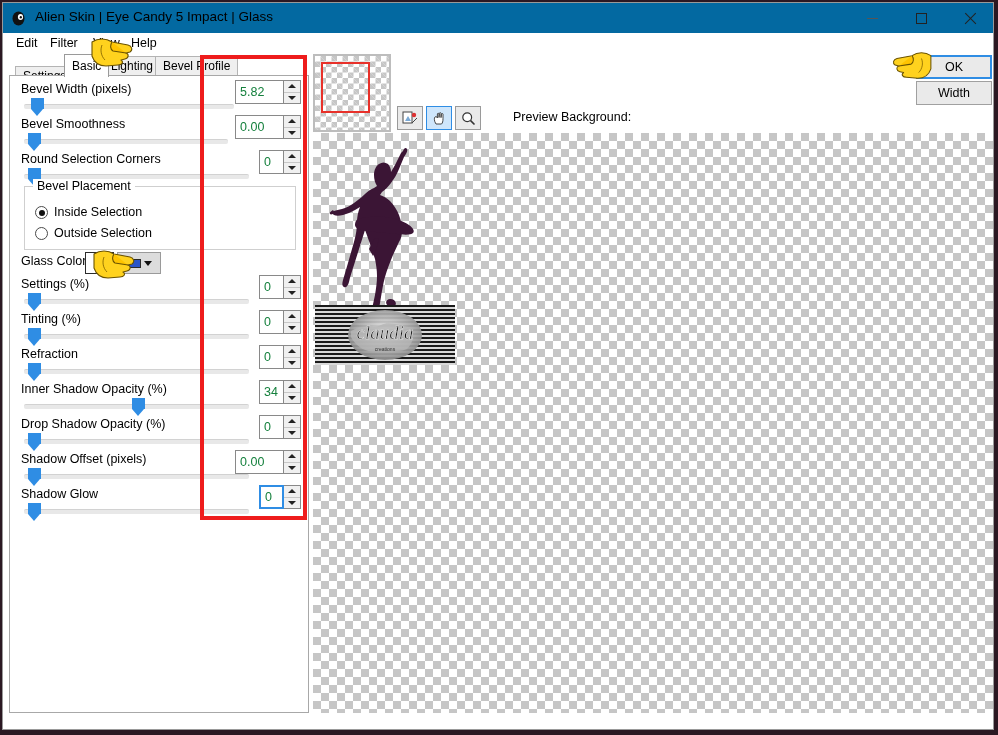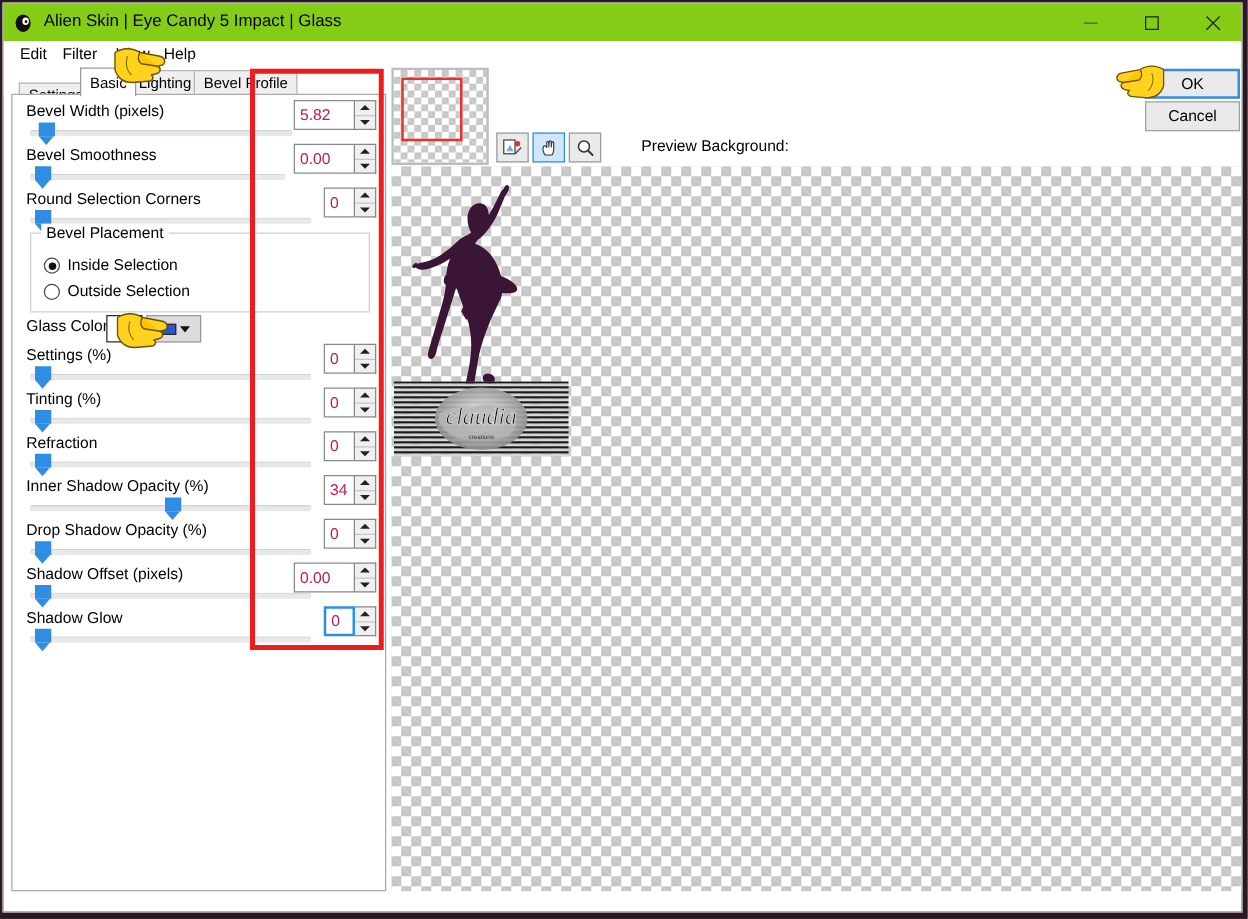--- a/index.html
+++ b/index.html
@@ -15,21 +15,21 @@
   }
   
   .window{
     position:absolute;left:2px;top:2px;width:992px;height:728px;
     background:#ffffff;border:1px solid #999;
     box-sizing:border-box;
   }
   
   .titlebar{
     position:absolute;left:0;top:0;width:990px;height:30px;
-    background:#84cc16;
+    background:#0369a1;
   }
   .title-icon{
     position:absolute;left:8px;top:7px;width:17px;height:17px;
   }
   .title-text{
     position:absolute;left:32px;top:6px;
     font-size:13.5px;color:#000;white-space:nowrap;
   }
   .win-btn{
     position:absolute;top:0;width:46px;height:30px;
@@ -97,21 +97,21 @@
     border-right:6.5px solid transparent;border-top:7px solid #2f8de4;
   }
   
   .spin{
     position:absolute;height:24px;
     display:flex;align-items:stretch;
   }
   .spin .txt{
     flex:1;background:#ffffff;border:1px solid #898989;
     box-sizing:border-box;font-size:12.5px;line-height:22px;
-    padding-left:4px;color:#be185d;overflow:hidden;white-space:nowrap;
+    padding-left:4px;color:#15803d;overflow:hidden;white-space:nowrap;
   }
   .spin.focus .txt{border:2px solid #2f8de4;line-height:20px;}
   .spin .btns{
     width:17px;border:1px solid #898989;border-left:none;
     box-sizing:border-box;background:#f0f0f0;
     display:flex;flex-direction:column;
   }
   .spin .btns span{
     flex:1;display:flex;align-items:center;justify-content:center;
   }
@@ -562,21 +562,21 @@
           <ellipse cx="70" cy="30" rx="37" ry="25" fill="url(#globe)" opacity="0.92"></ellipse>
           <path d="M36 26 C46 20 58 24 66 20 C74 16 86 20 96 24 C100 30 98 38 92 44
                    C82 48 70 44 60 46 C50 48 40 40 36 32 Z" fill="#b5b5b5" opacity="0.8"></path>
           <text x="70" y="34" text-anchor="middle" font-family="Liberation Serif, serif" font-size="19" font-style="italic" fill="#111" stroke="#eee" stroke-width="0.5">claudia</text>
           <text x="70" y="46" text-anchor="middle" font-family="Liberation Sans, sans-serif" font-size="5" fill="#333">creations</text>
         </svg>
       </div>
     </div>
 
     <div class="okbtn" style="left:913px;top:52px">OK</div>
-    <div class="cancelbtn" style="left:913px;top:78px">Cancel</div>
+    <div class="cancelbtn" style="left:913px;top:78px">Width</div>
 
 
   </div>
 
   <div class="annot-rect" style="left:200px;top:55px;width:107px;height:465px"></div>
 
   <svg class="hand" style="left:88px;top:36px;width:46px;height:34px" viewBox="0 0 46 34">
     <g stroke="#6b5300" stroke-width="1.1" stroke-linejoin="round">
       <path d="M4 6 C10 2 18 2 24 6 L40 9 C44 10 45 14 42 16 L38 17
                C41 18 41 22 37 23 L33 24 C36 26 34 29 30 29

